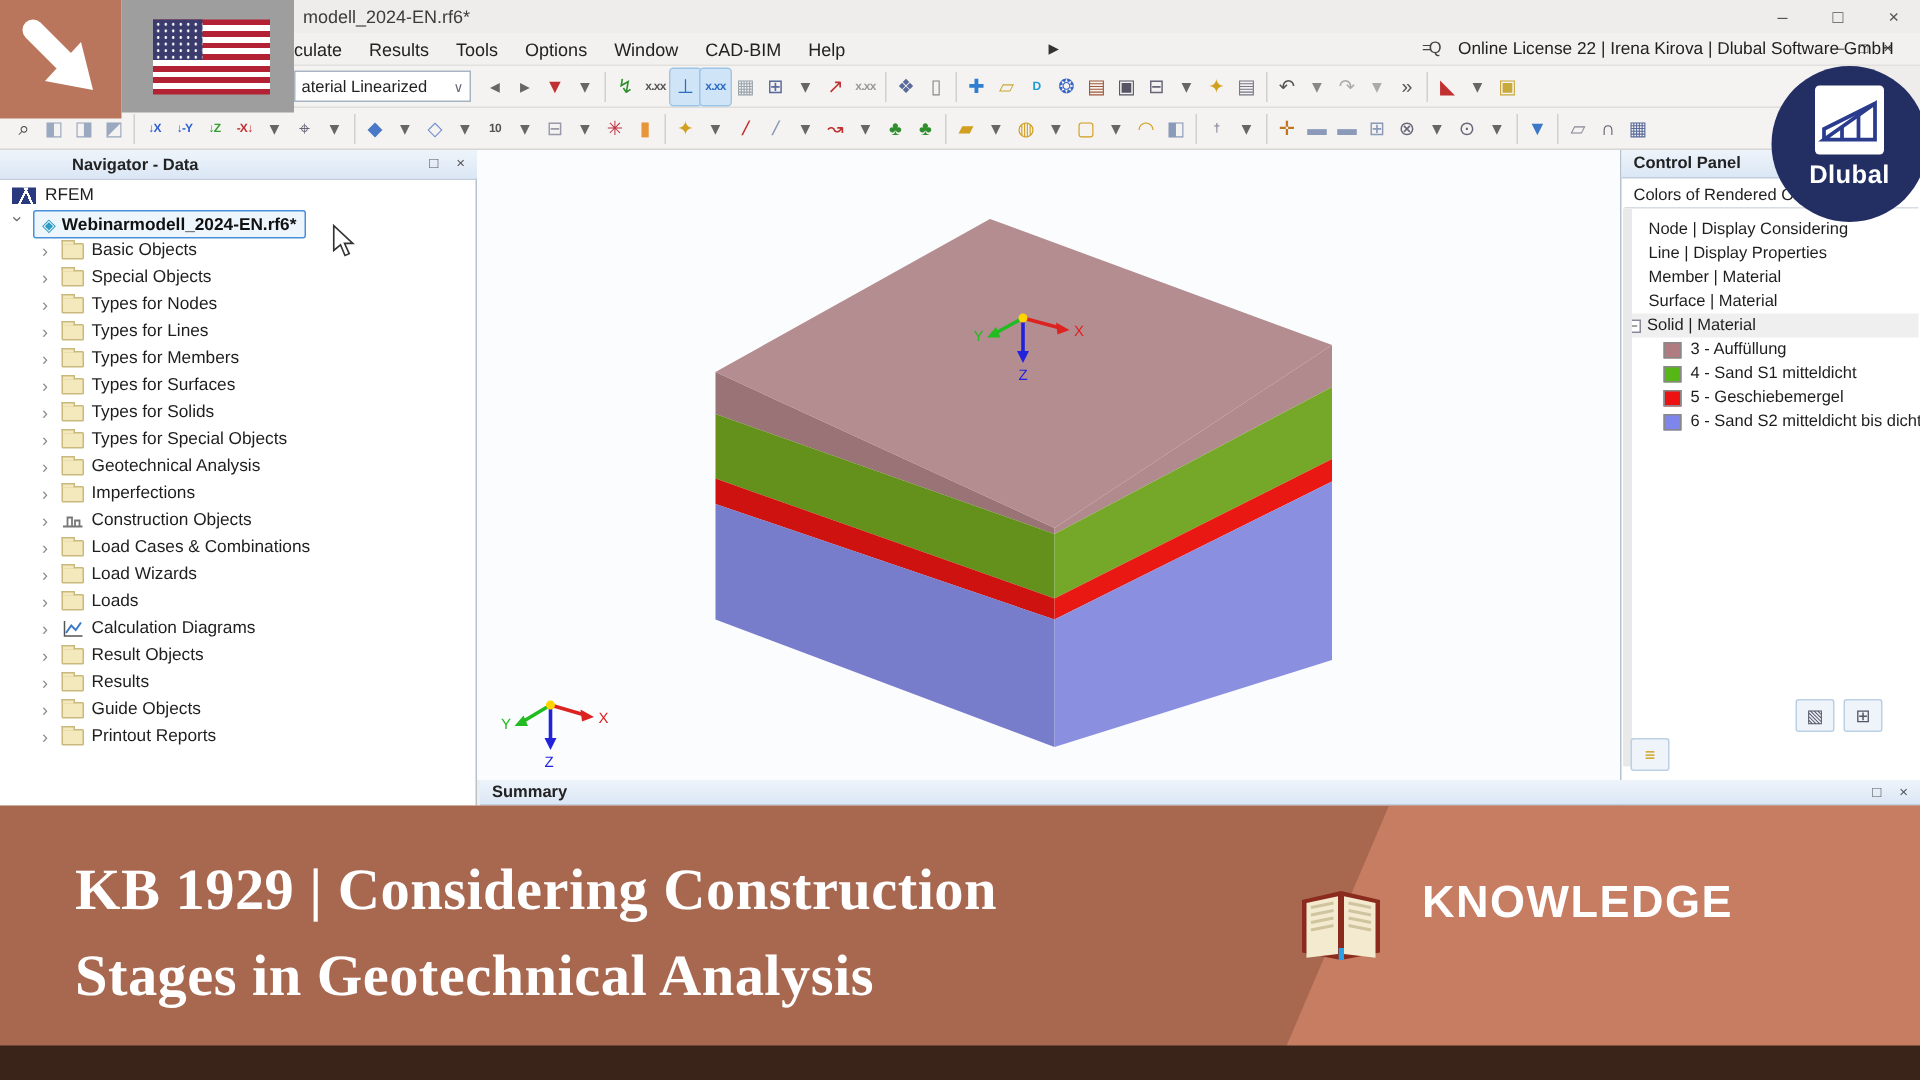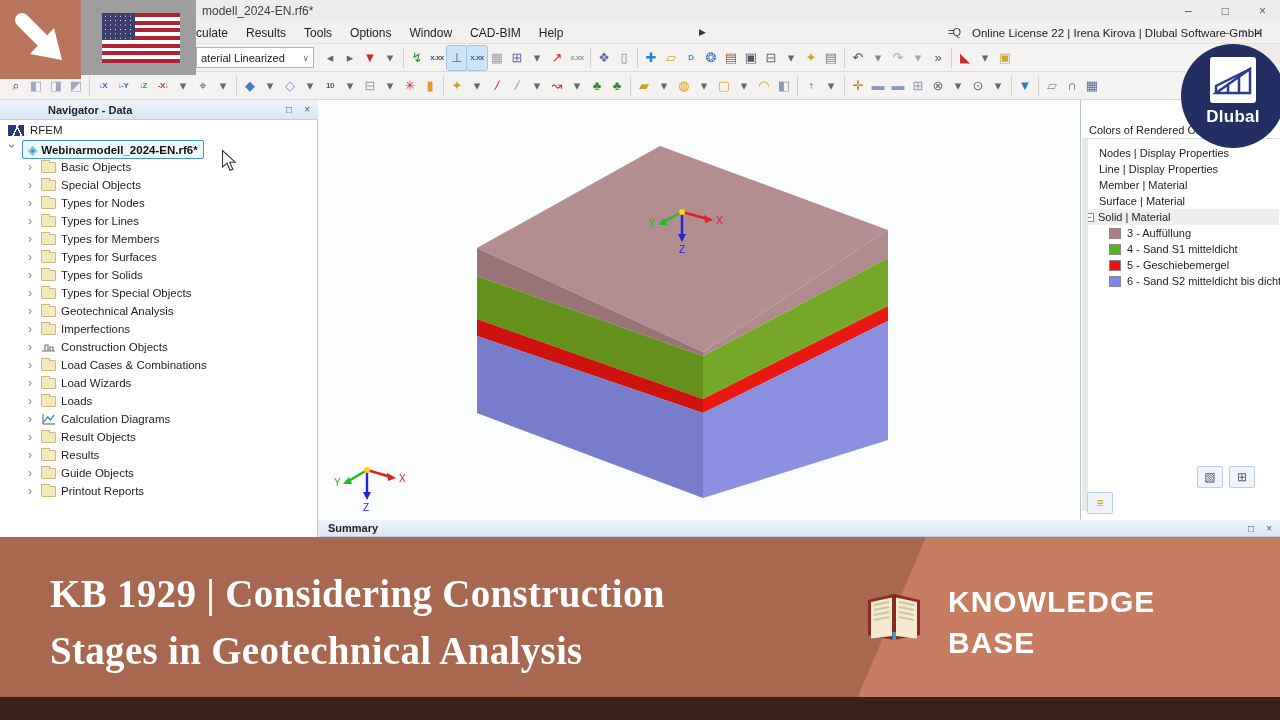--- a/index.html
+++ b/index.html
@@ -387,25 +387,28 @@
       <polygon points="49,400 45,392 53,392" fill="#2222dd"></polygon>
       <circle cx="49" cy="370" r="3" fill="#ffd400"></circle>
       <text x="81" y="382" font-size="10" fill="#dd2222">X</text>
       <text x="16" y="386" font-size="10" fill="#22bb22">Y</text>
       <text x="45" y="411" font-size="10" fill="#2222dd">Z</text>
     </g>
   </svg>
 </div>
 
 <div id="ctrlpanel" class="abs">
+  <div id="cp-head" class="abs panel-head">
+    <span>Control Panel</span>
+  </div>
   <div id="cp-combo" class="abs">
     <span>Colors of Rendered Obj</span>
   </div>
   <div id="cp-rows">
-      <div class="cp-row" style="top: 45px;">Nodes | Display Properties</div>
+      <div class="cp-row" style="top: 45px;">Node | Display Considering</div>
       <div class="cp-row" style="top: 61px;">Line | Display Properties</div>
       <div class="cp-row" style="top: 77px;">Member | Material</div>
       <div class="cp-row" style="top: 93px;">Surface | Material</div>
       <div id="cp-solid-row" style="top: 109px;">
         <span class="minusbox">−</span>
         <span>Solid | Material</span>
       </div>
       <div class="cp-solid-item" style="top: 125px;">
         <span class="swatch" style="background: rgb(176, 124, 130);"></span>
         <span>3 - Auffüllung</span>
@@ -470,19 +473,18 @@
   </div>
   <svg id="book-icon" class="abs" width="56" height="50">
     <path d="M2,8 L28,2 L54,8 L54,43 L28,48 L2,43 Z" fill="#8b2b1d"></path>
     <path d="M5,10 L26,5.5 L26,44 L5,46.5 Z" fill="#f4ead0"></path>
     <path d="M51,10 L30,5.5 L30,44 L51,46.5 Z" fill="#f4ead0"></path>
     <path d="M8,13 L23,10 M8,18 L23,15 M8,23 L23,20 M8,28 L23,25 M33,10 L48,13 M33,15 L48,18 M33,20 L48,23 M33,25 L48,28" stroke="#cfc49e" stroke-width="2"></path>
     <rect x="26.5" y="40" width="3.5" height="8" fill="#29a0e8"></rect>
   </svg>
   <div id="banner-badge" class="abs">
     <div>KNOWLEDGE</div>
-    <div>BASE</div>
   </div>
 </div>
 
 <svg id="cursor" class="abs" width="17" height="23">
   <path d="M1.5,1.5 L1.5,18 L6,14.2 L9,21.3 L11.8,20.1 L8.7,13.2 L14.2,13.2 Z" fill="#ffffff" stroke="#333" stroke-width="1.1"></path>
 </svg>
 
 </body></html>

